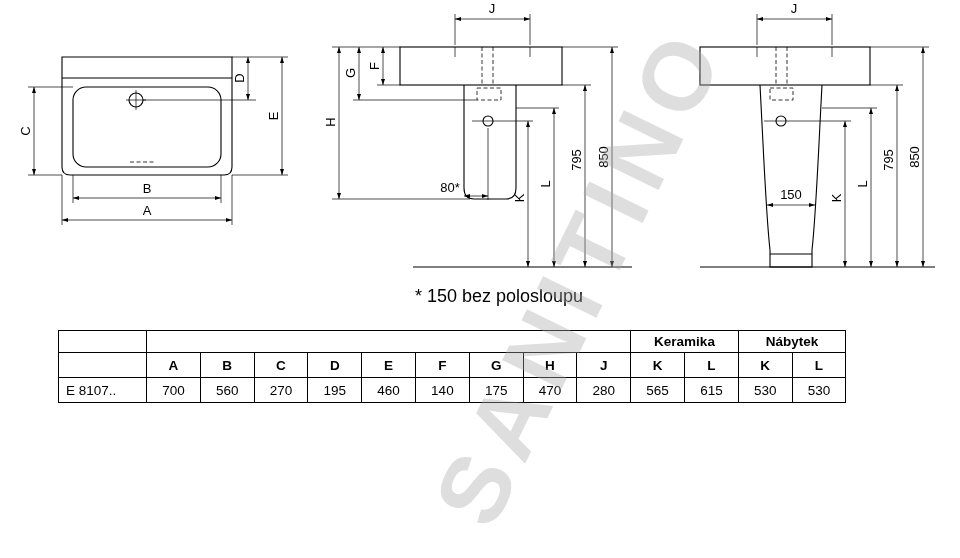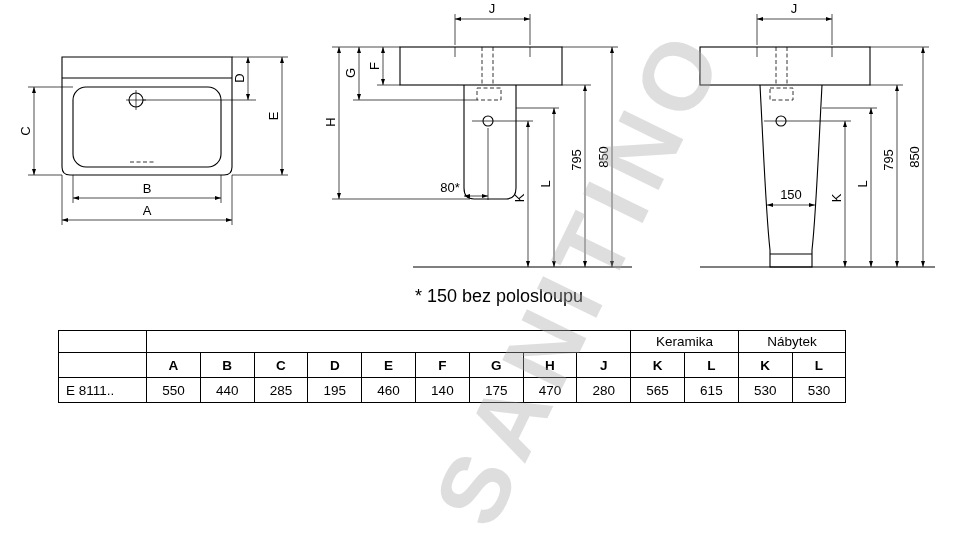--- a/index.html
+++ b/index.html
@@ -7,21 +7,21 @@
   body { background:#fff; font-family:"Liberation Sans", sans-serif; position:relative; overflow:hidden; color:#000; }
   #stage { position:absolute; left:0; top:0; width:960px; height:558px; background:#fff; }
   #drawing-svg { position:absolute; left:0; top:0; }
   #note { position:absolute; left:415px; top:286px; font-size:18px; }
   #watermark { position:absolute; left:580px; top:276px; transform:translate(-50%,-50%) rotate(-64deg);
                font-size:96px; font-weight:700; letter-spacing:10px; color:rgba(168,168,168,0.38);
                white-space:nowrap; z-index:9; pointer-events:none; }
   #spec-table { position:absolute; left:58px; top:330px; width:788px; border-collapse:collapse;
                 table-layout:fixed; font-size:13.5px; background:transparent; }
   #spec-table td { border:1px solid #000; text-align:center; height:25px; overflow:hidden; }
-  #spec-table tr.grp td { height:22px; font-weight:normal; }
+  #spec-table tr.grp td { height:22px; font-weight:bold; }
   #spec-table tr.hdr td { font-weight:bold; }
   #spec-table td.model { text-align:left; padding-left:7px; }
   svg text { font-family:"Liberation Sans", sans-serif; font-size:13px; fill:#000; }
   .ln  { stroke:#000; stroke-width:1.1; fill:none; }
   .dim { stroke:#000; stroke-width:0.7; fill:none; }
   .dsh { stroke:#000; stroke-width:0.8; fill:none; stroke-dasharray:4 2.5; }
 </style>
 </head>
 <body>
 
@@ -159,24 +159,24 @@
       <td>F</td>
       <td>G</td>
       <td>H</td>
       <td>J</td>
       <td>K</td>
       <td>L</td>
       <td>K</td>
       <td>L</td>
     </tr>
     <tr>
-      <td class="model">E 8111..</td>
-      <td>550</td>
-      <td>440</td>
-      <td>285</td>
+      <td class="model">E 8107..</td>
+      <td>700</td>
+      <td>560</td>
+      <td>270</td>
       <td>195</td>
       <td>460</td>
       <td>140</td>
       <td>175</td>
       <td>470</td>
       <td>280</td>
       <td>565</td>
       <td>615</td>
       <td>530</td>
       <td>530</td>

